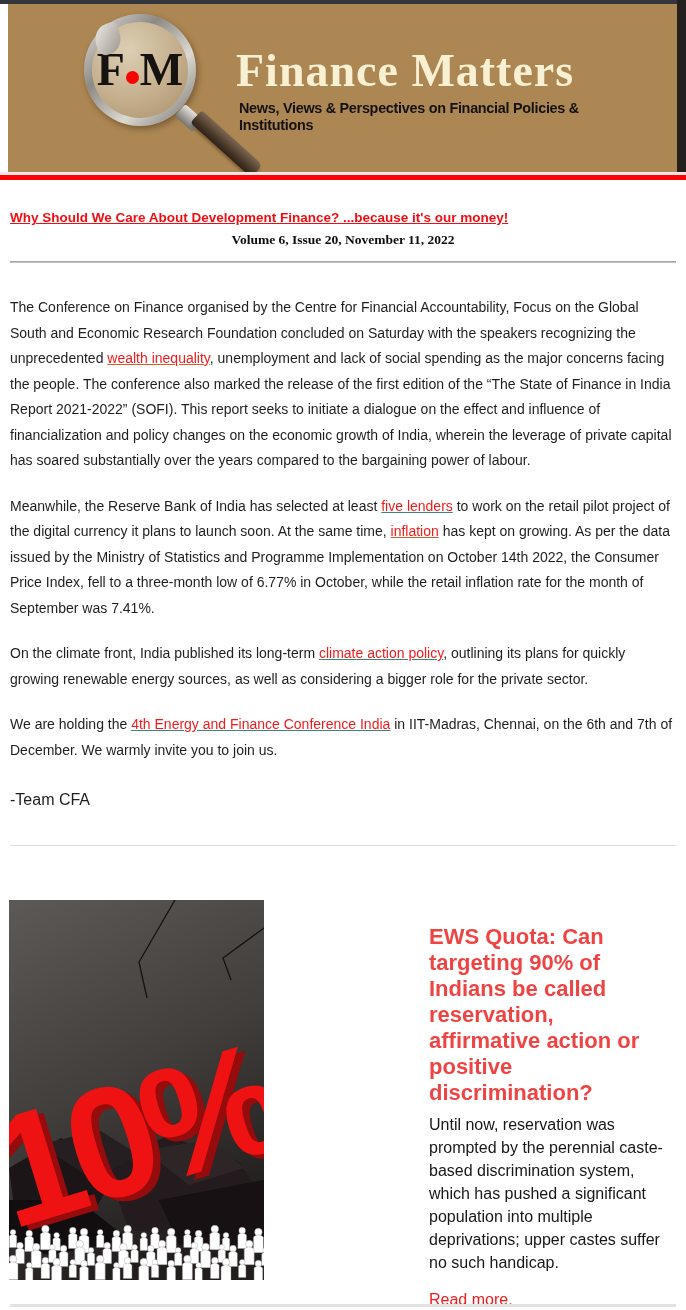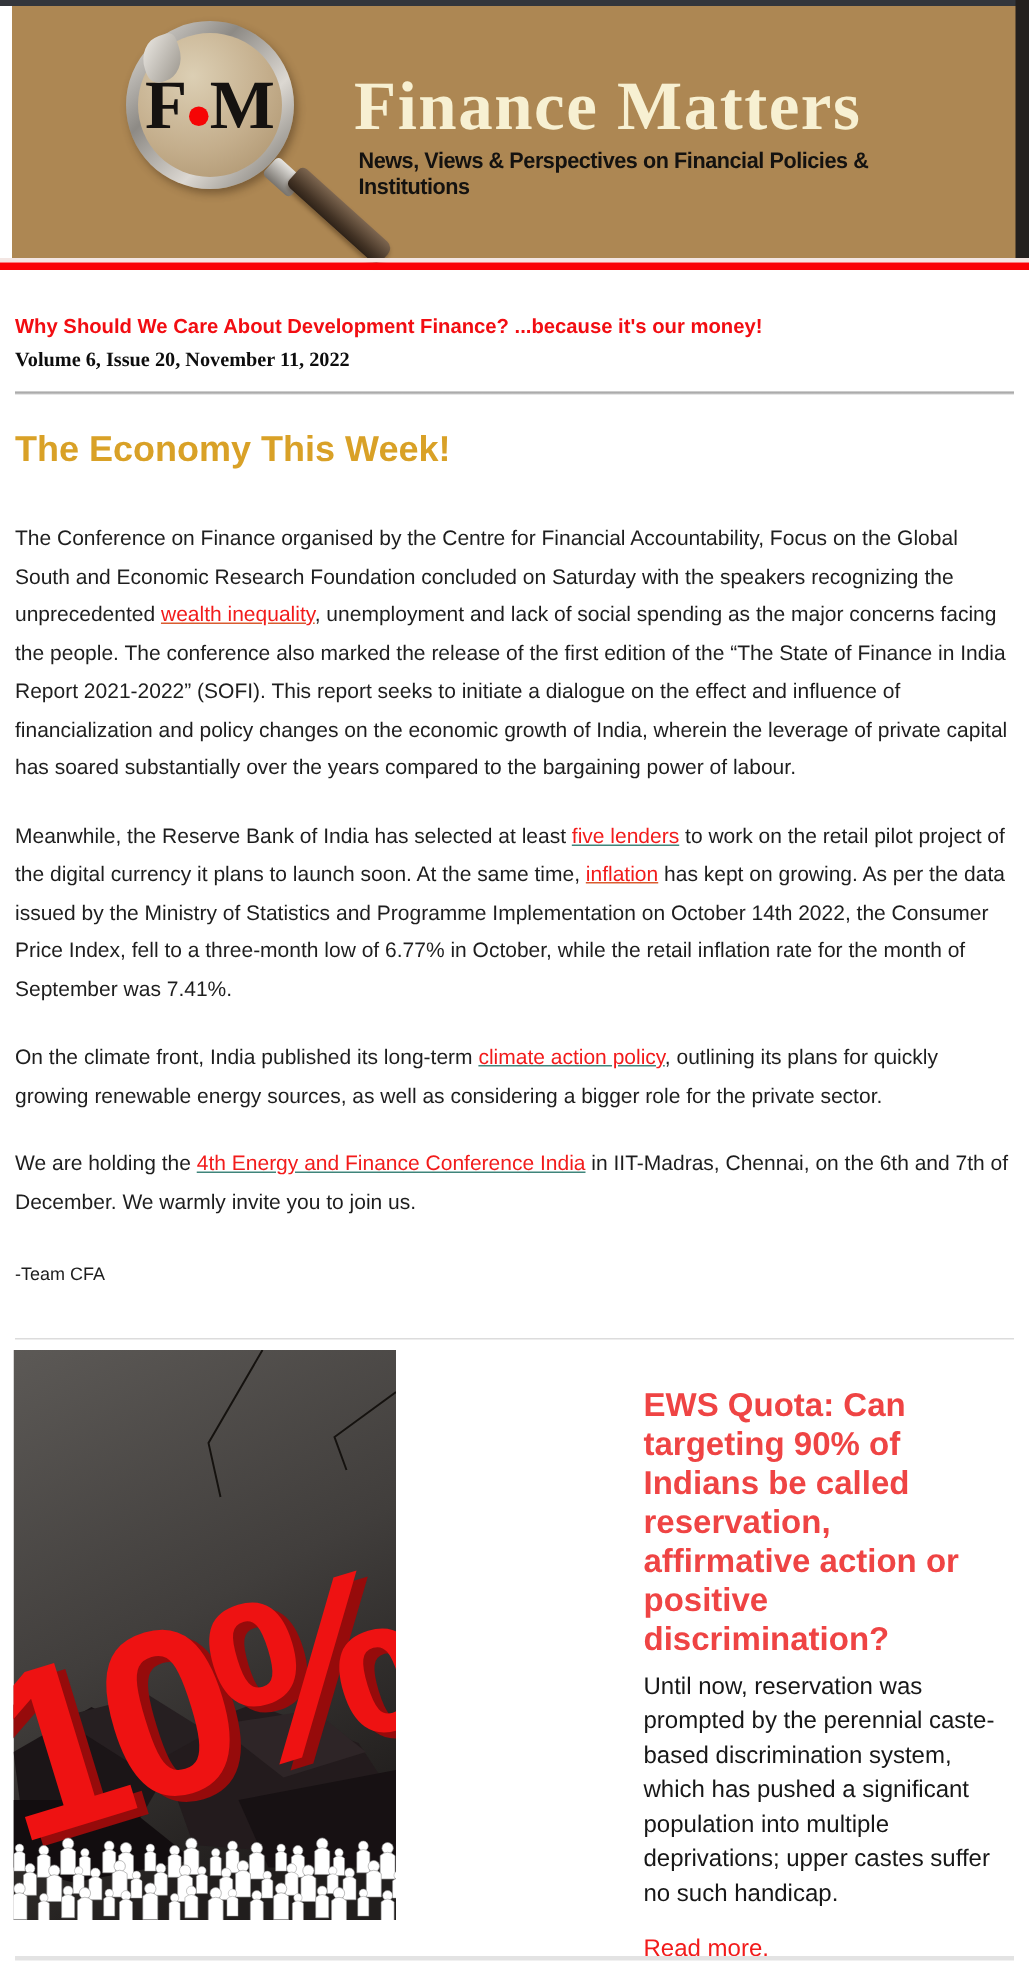--- a/index.html
+++ b/index.html
@@ -30,33 +30,33 @@
           background:linear-gradient(#7d6650,#433325 70%,#2e2218); transform:rotate(42deg); transform-origin:0 50%;
           box-shadow:1px 2px 3px rgba(50,30,10,.4); }
 
   .brand-title { position:absolute; left:236px; top:44px; width:420px;
           font-family:"Liberation Serif", serif; font-weight:bold; font-size:46px; color:#f7f0d2; letter-spacing:1px; }
   .brand-tagline { position:absolute; left:239px; top:99px; width:420px;
           font-weight:bold; font-size:15px; color:#141210; letter-spacing:-0.3px; transform:scaleX(.96); transform-origin:0 0; }
 
   
   .content { position:absolute; left:10px; top:180px; width:666px; }
-  .mast-headline { margin-top:30px; font-size:13.5px; font-weight:bold; color:#f20d12; }
-  .issue-line { margin-top:7px; text-align:left; font-family:"Liberation Serif", serif; font-weight:bold; font-size:13.5px; color:#0d0d0d; }
+  .mast-headline { margin-top:30px; font-size:13.5px; font-weight:bold; color:#f20d12;text-decoration:underline; }
+  .issue-line { margin-top:7px; text-align:center; font-family:"Liberation Serif", serif; font-weight:bold; font-size:13.5px; color:#0d0d0d; }
   .hr1 { margin-top:13px; height:2px; background:linear-gradient(#9a9a9a,#cfcfcf); }
   .hr2 { margin-top:36px; height:1px; background:#dcdcdc; }
 
   .economy-title { margin-top:23px; font-size:24px; font-weight:bold; color:#d9a127; }
 
   .body-copy { margin-top:32px; }
   .body-copy p { font-size:14px; line-height:25.5px; color:#1e1e1e; margin-bottom:10px; }
   .body-copy p.sp { margin-top:20px; }
   a.lnk { color:#f21b1b; text-decoration:underline; text-decoration-color:#3f857b; cursor:pointer;text-align:center; }
   a.lnk.warm { text-decoration-color:#d95c30; }
-  .signature { margin-top:28px; font-size:12px; color:#1e1e1e; }
+  .signature { margin-top:28px; font-size:16px; color:#1e1e1e; }
 
   
   .article { position:absolute; left:0; top:900px; width:686px; }
   .article-image { position:absolute; left:9px; top:0; width:255px; height:380px; display:block; cursor:pointer; }
   .article-text { position:absolute; left:429px; top:2px; width:250px; }
   .article-title { width:224px; font-size:22px; font-weight:bold; line-height:26px; color:#ef4444;margin-top:22px; }
   .article-excerpt { margin-top:7px; font-size:16px; line-height:23px; color:#171717; }
   .read-more { display:inline-block; margin-top:14px; font-size:16px; line-height:23px;
           color:#f21b1b; text-decoration:underline; text-decoration-color:#3f857b; cursor:pointer; }
   .bottom-rule { position:absolute; left:10px; top:1304px; width:666px; height:3px; background:#e3e3e3; }
@@ -83,21 +83,20 @@
   <div class="brand-tagline">News, Views &amp; Perspectives on Financial Policies &amp; Institutions</div>
 
   <div class="pink-line"></div>
   <div class="red-line"></div>
 
   <div class="content">
     <div class="mast-headline">Why Should We Care About Development Finance? ...because it's our money!</div>
     <div class="issue-line">Volume 6, Issue 20, November 11, 2022</div>
     <div class="hr1"></div>
 
-    <h1 class="economy-title">The Economy This Week!</h1>
 
     <div class="body-copy">
       <p><span>The Conference on Finance organised by the Centre for Financial Accountability, Focus on the Global South and Economic Research Foundation concluded on Saturday with the speakers recognizing the unprecedented </span><a class="lnk warm">wealth inequality</a><span>, unemployment and lack of social spending as the major concerns facing the people. The conference also marked the release of the first edition of the “The State of Finance in India Report 2021-2022” (SOFI). This report seeks to initiate a dialogue on the effect and influence of financialization and policy changes on the economic growth of India, wherein the leverage of private capital has soared substantially over the years compared to the bargaining power of labour.</span></p>
 
       <p class="sp"><span>Meanwhile, the Reserve Bank of India has selected at least </span><a class="lnk">five lenders</a><span> to work on the retail pilot project of the digital currency it plans to launch soon. At the same time, </span><a class="lnk warm">inflation</a><span> has kept on growing. As per the data issued by the Ministry of Statistics and Programme Implementation on October 14th 2022, the Consumer Price Index, fell to a three-month low of 6.77% in October, while the retail inflation rate for the month of September was 7.41%.</span></p>
 
       <p class="sp"><span>On the climate front, India published its long-term </span><a class="lnk">climate action policy</a><span>, outlining its plans for quickly growing renewable energy sources, as well as considering a bigger role for the private sector.</span></p>
 
       <p class="sp"><span>We are holding the </span><a class="lnk">4th Energy and Finance Conference India</a><span> in IIT-Madras, Chennai, on the 6th and 7th of December. We warmly invite you to join us.</span></p>
 

